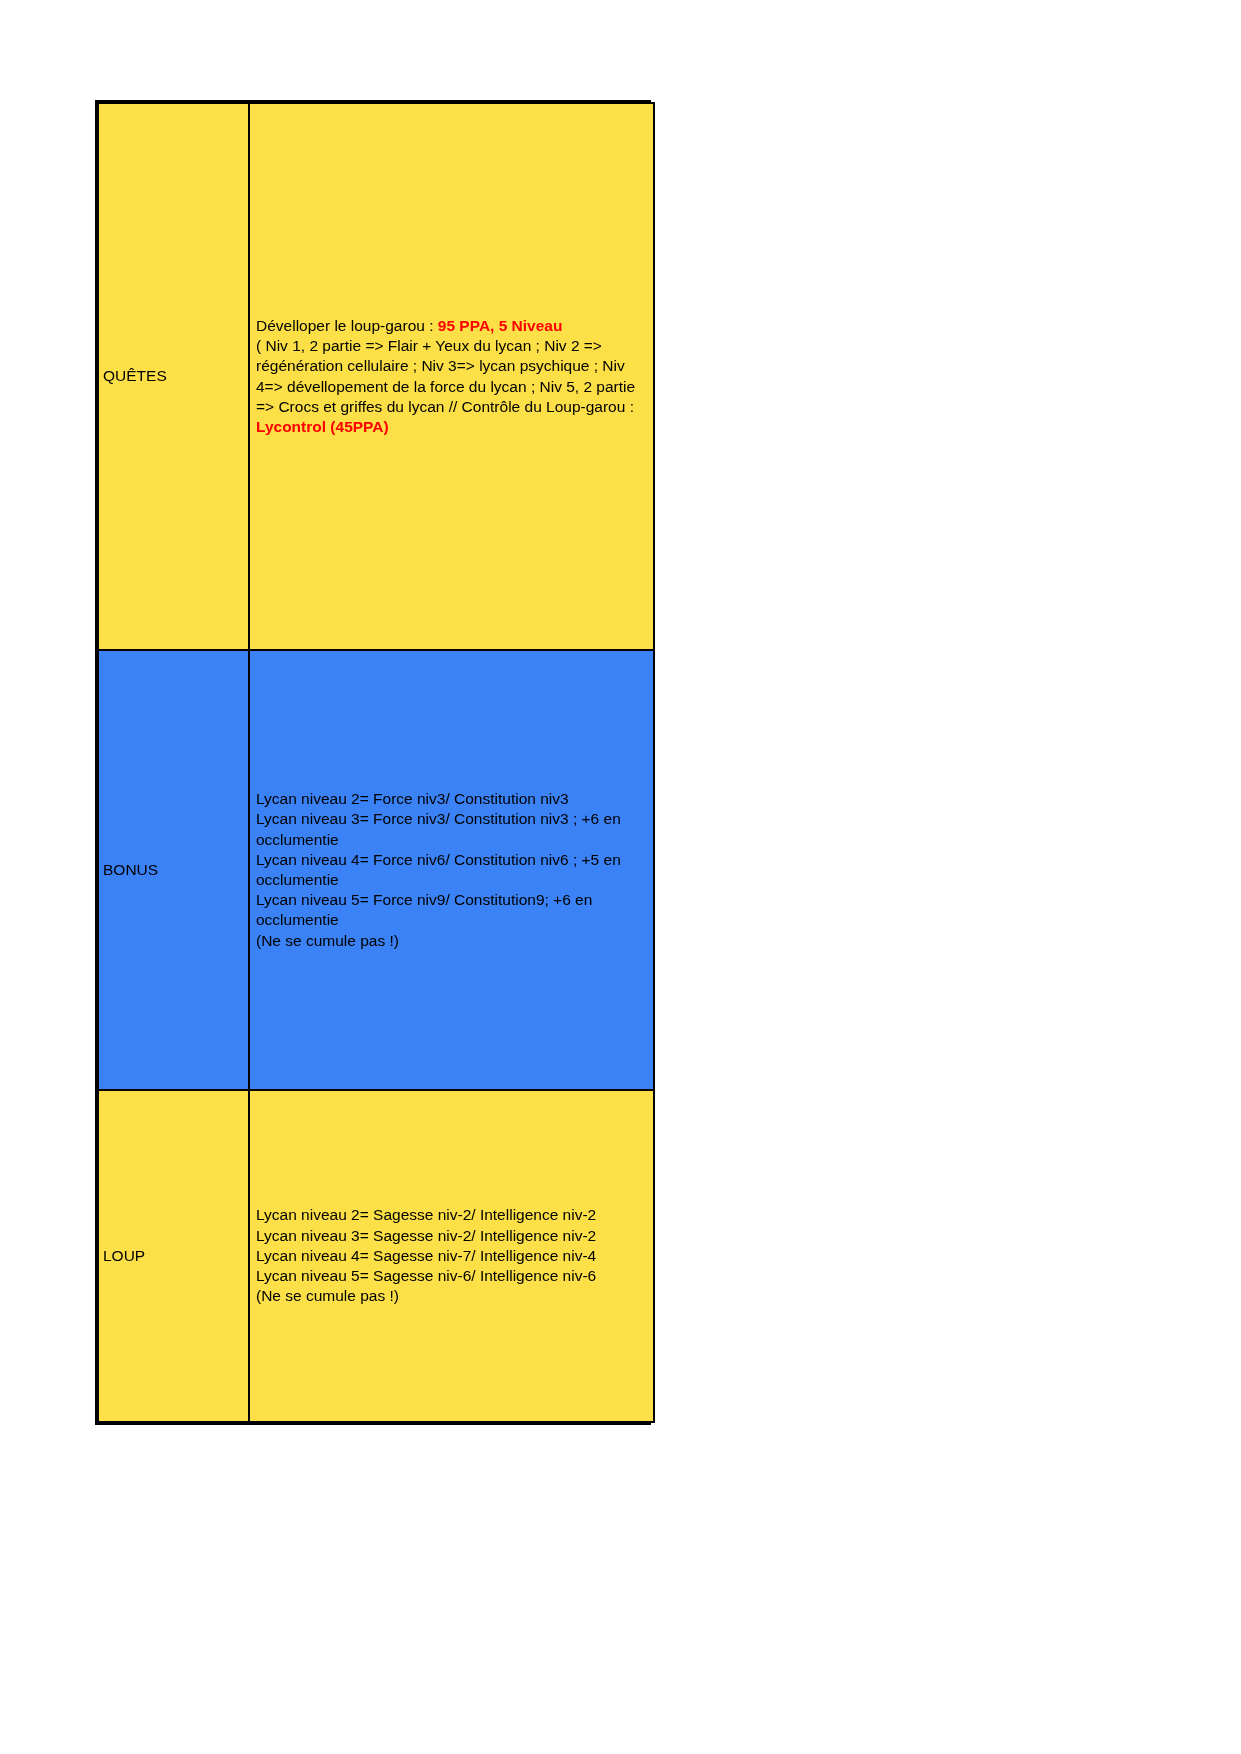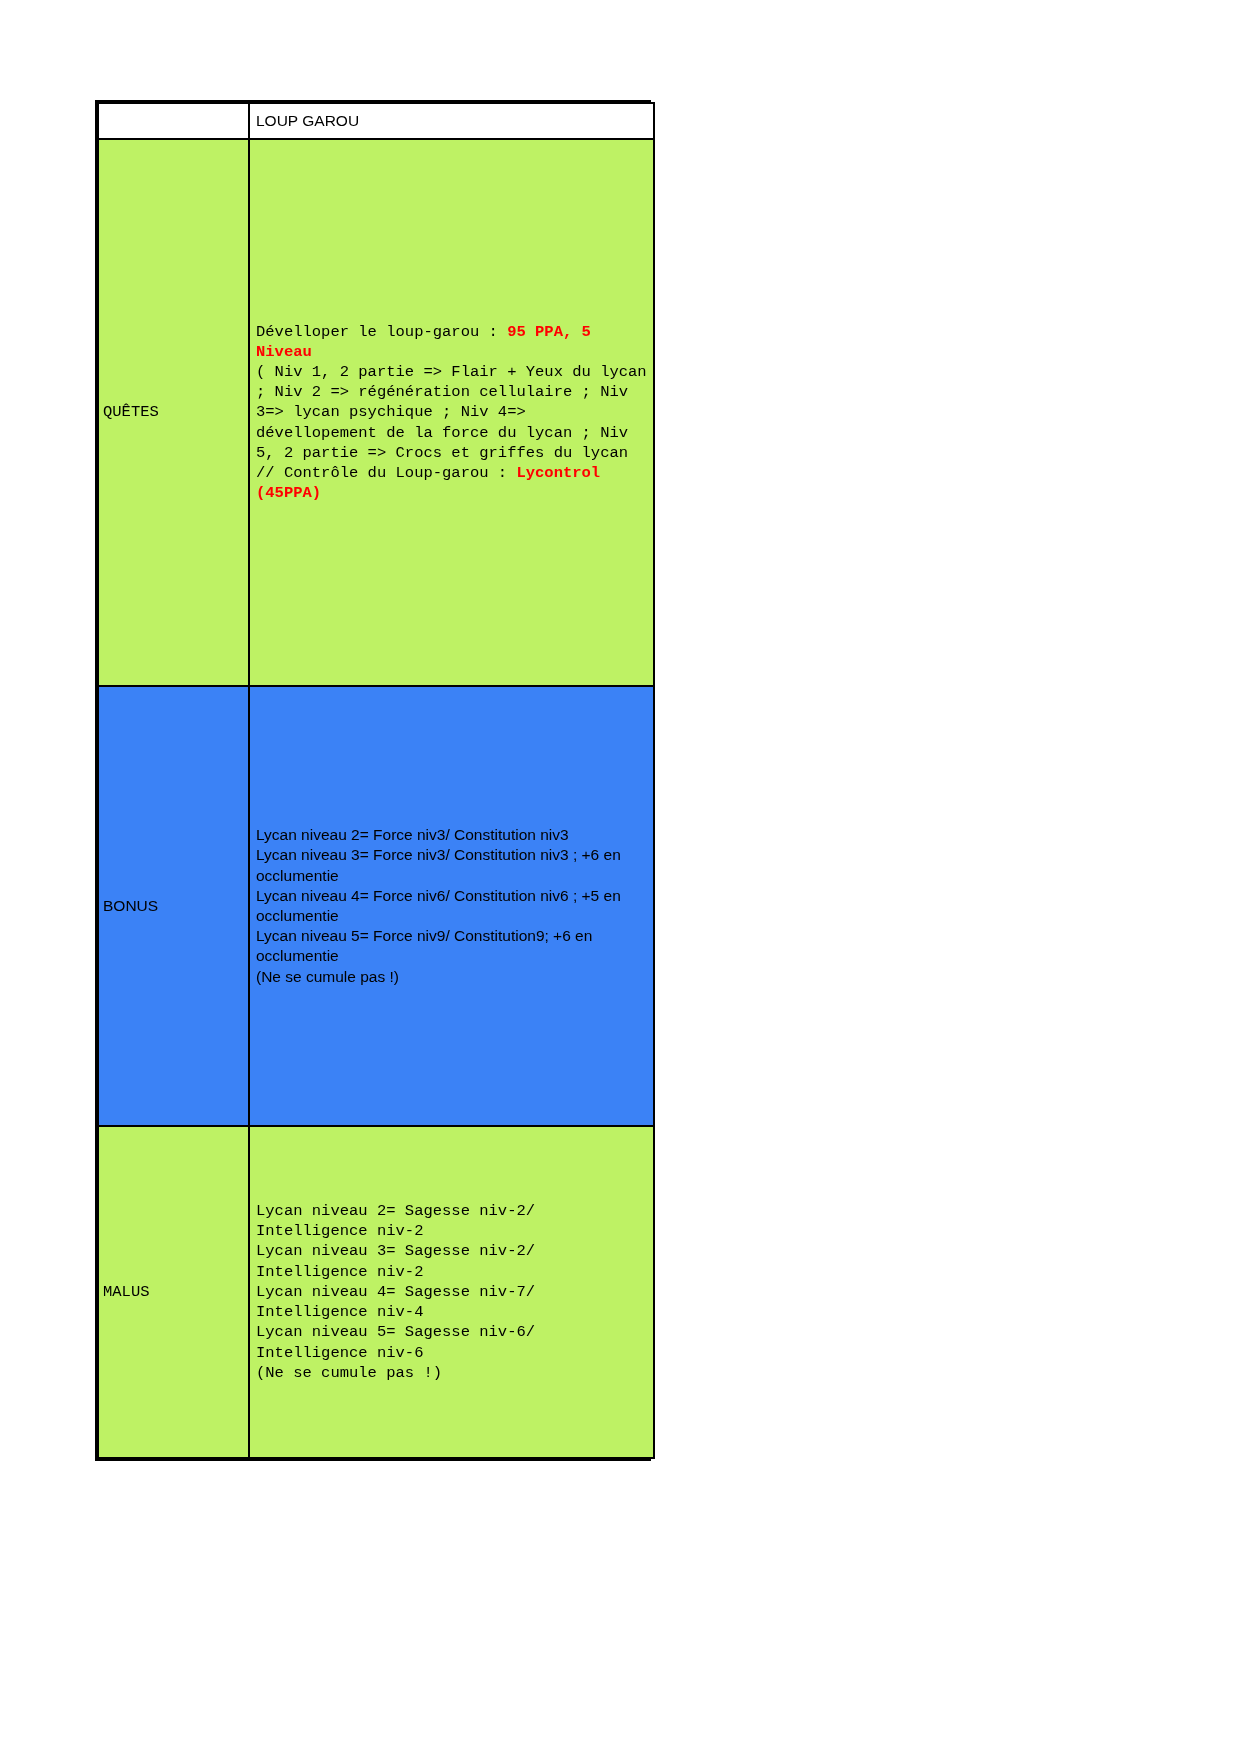--- a/index.html
+++ b/index.html
@@ -50,22 +50,21 @@
     height: 30px;
     background: #ffffff;
     padding: 2px 0 2px 6px !important;
     vertical-align: middle !important;
     font-size: 15.5px;
   }
   .title-blank {
     background: #ffffff;
   }
   .row-blue td {
-    background: #bef264;
-    font-family: Liberation Mono, monospace;
+    background: #fde047;
   }
   .row-white td {
     background: #3b82f6;
   }
   .label-cell {
     padding: 0 0 0 4px !important;
     vertical-align: middle !important;
     font-size: 15.5px;
     white-space: nowrap;
   }
@@ -90,24 +89,20 @@
 <body>
 
 <div class="page">
   <div class="sheet">
     <table class="grid">
       <colgroup>
           <col class="c1">
           <col class="c2">
         </colgroup>
       <tbody>
-        <tr>
-          <td class="title-blank"></td>
-          <td class="title-cell">LOUP GAROU</td>
-        </tr>
         <tr class="row-blue quetes-row">
           <td class="label-cell">QUÊTES</td>
           <td class="content-cell">
             <p>
               <span>Dévelloper le loup-garou : </span><span class="red">95 PPA, 5 Niveau</span>
             </p>
             <p>
               <span>( Niv 1, 2 partie =&gt; Flair + Yeux du lycan ; Niv 2 =&gt; régénération cellulaire ; Niv 3=&gt; lycan psychique ; Niv 4=&gt; dévellopement de la force du lycan ; Niv 5, 2 partie =&gt; Crocs et griffes du lycan // Contrôle du Loup-garou : </span><span class="red">Lycontrol (45PPA)</span>
             </p>
           </td>
@@ -116,21 +111,21 @@
           <td class="label-cell">BONUS</td>
           <td class="content-cell">
             <p>Lycan niveau 2=  Force niv3/ Constitution niv3</p>
             <p>Lycan niveau 3=  Force niv3/ Constitution niv3 ; +6 en occlumentie</p>
             <p>Lycan niveau 4=  Force niv6/ Constitution niv6 ; +5 en occlumentie</p>
             <p>Lycan niveau 5=  Force niv9/ Constitution9; +6 en occlumentie</p>
             <p>(Ne se cumule pas !)</p>
           </td>
         </tr>
         <tr class="row-blue malus-row">
-          <td class="label-cell">MALUS</td>
+          <td class="label-cell">LOUP</td>
           <td class="content-cell">
             <p>Lycan niveau 2=  Sagesse niv-2/ Intelligence niv-2</p>
             <p>Lycan niveau 3=  Sagesse niv-2/ Intelligence niv-2</p>
             <p>Lycan niveau 4=  Sagesse niv-7/ Intelligence niv-4</p>
             <p>Lycan niveau 5=  Sagesse niv-6/ Intelligence niv-6</p>
             <p>(Ne se cumule pas !)</p>
           </td>
         </tr>
       </tbody>
     </table>

